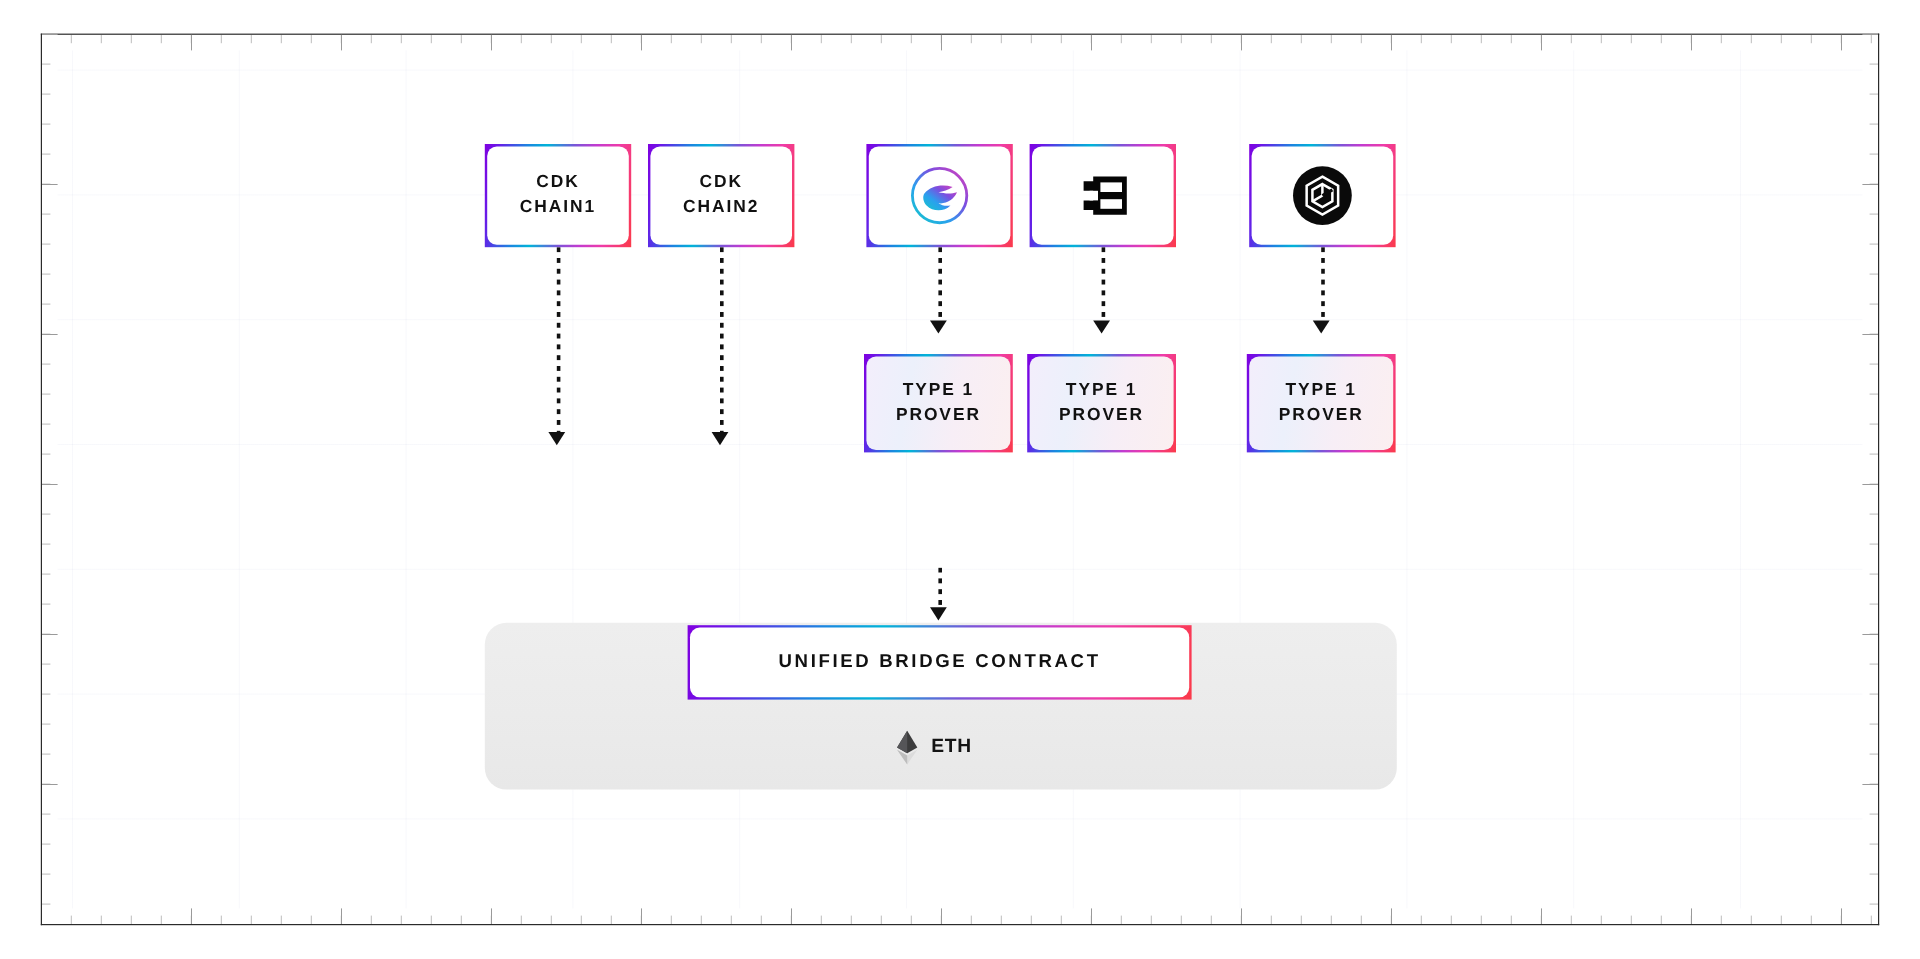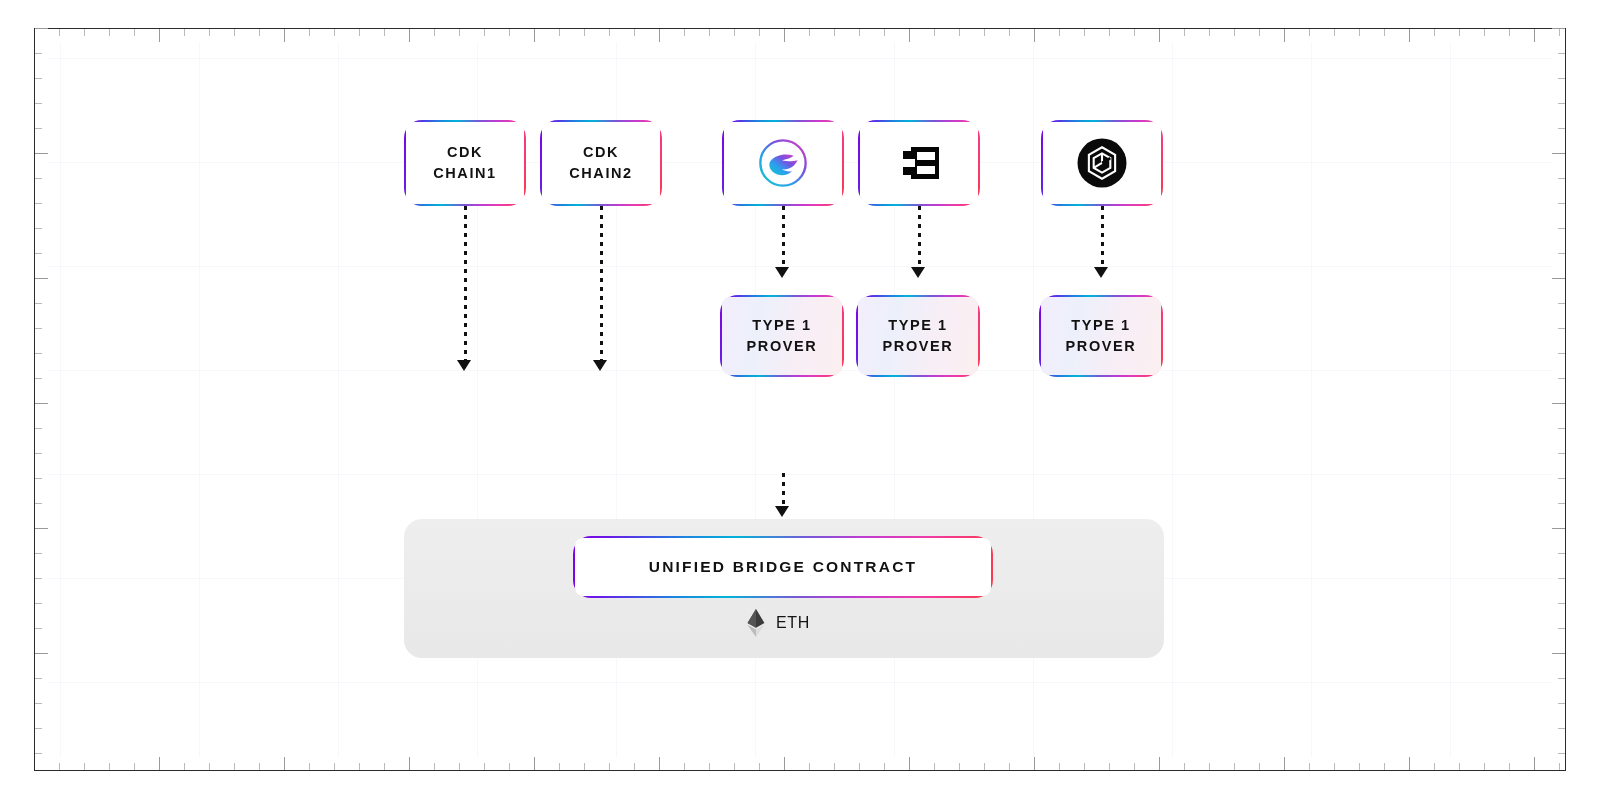--- a/index.html
+++ b/index.html
@@ -103,21 +103,21 @@
       linear-gradient(to bottom, rgba(120,130,190,0.055) 1px, transparent 1px);
     background-size: 139px 104px;
     background-position: 12px 16px;
     pointer-events: none;
   }
 
   
   .gbox {
     position: absolute;
     box-sizing: border-box;
-    border-radius: 18px;
+    border-radius: 0;
     padding: 2px;
     background:
       linear-gradient(100deg,
         #8000e0 0%, #6a18e8 8%, #1c84e0 26%,
         #00b4d8 38%, #7a55d8 55%, #c23bd0 68%,
         #ef3ba8 82%, #fb3a4a 100%);
   }
   .gbox > .inner {
     width: 100%;
     height: 100%;
@@ -173,21 +173,21 @@
   }
 
   .eth-row {
     position: absolute;
     display: flex;
     align-items: center;
     gap: 9px;
   }
   .eth-text {
     font-family: "Liberation Sans", sans-serif;
-    font-weight: 400;
+    font-weight: 700;
     font-size: 16px;
     letter-spacing: 0.6px;
     color: #141414;
   }
 
   .logo-wrap {
     display: flex;
     align-items: center;
     justify-content: center;
   }
@@ -302,21 +302,21 @@
 PROVER</span>
     </div>
   </div>
 
 
   <div class="conn" style="left:781.5px; top:473px; height:39px;"></div>
   <div class="arrowhead" style="left:775px; top:506px;"></div>
 
   <div class="grey-panel" style="left:404px; top:519px; width:760px; height:139px;"></div>
 
-  <div class="gbox" style="left:573px; top:536px; width:420px; height:62px;">
+  <div class="gbox" style="left:573px; top:521px; width:420px; height:62px;">
     <div class="inner">
       <span class="boxlabel wide">UNIFIED BRIDGE CONTRACT</span>
     </div>
   </div>
 
   <div class="eth-row" style="left:745px; top:608px;">
     <span class="logo-wrap">
       <svg width="22" height="30" viewBox="0 0 22 32">
         <path d="M11 1 L20 16 L11 21 L2 16 Z" fill="#3c3c3d"></path>
         <path d="M11 1 L2 16 L11 21 Z" fill="#555558"></path>

